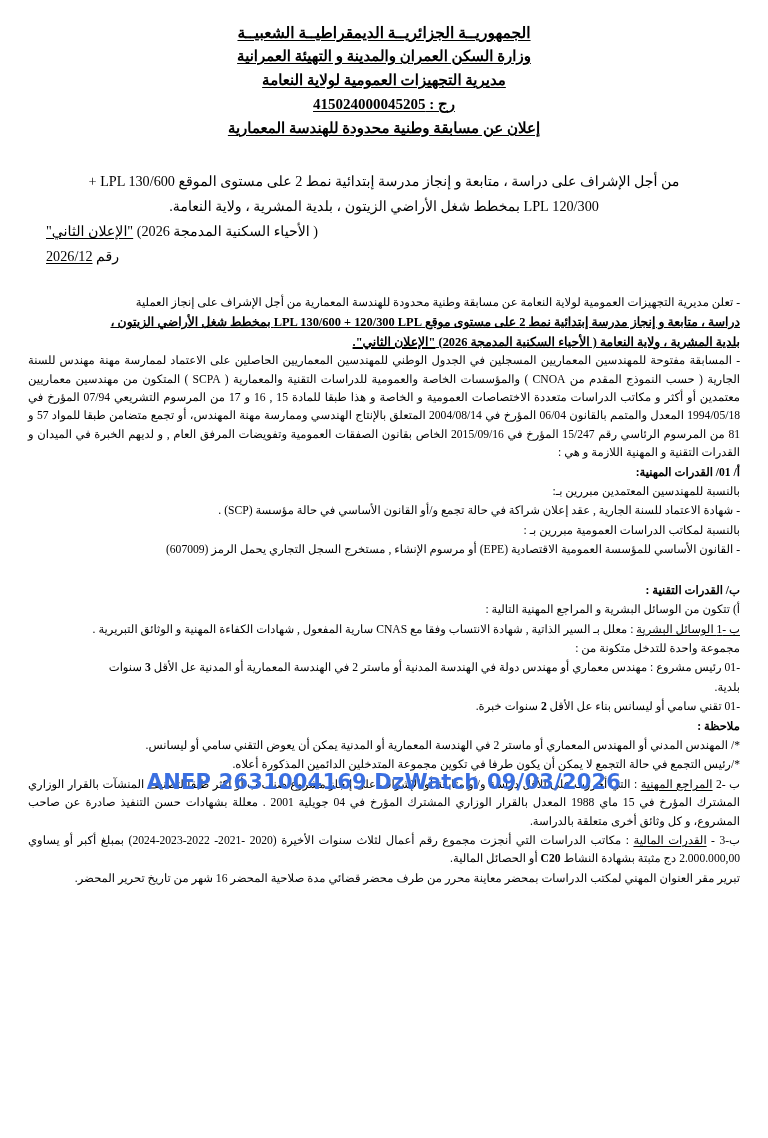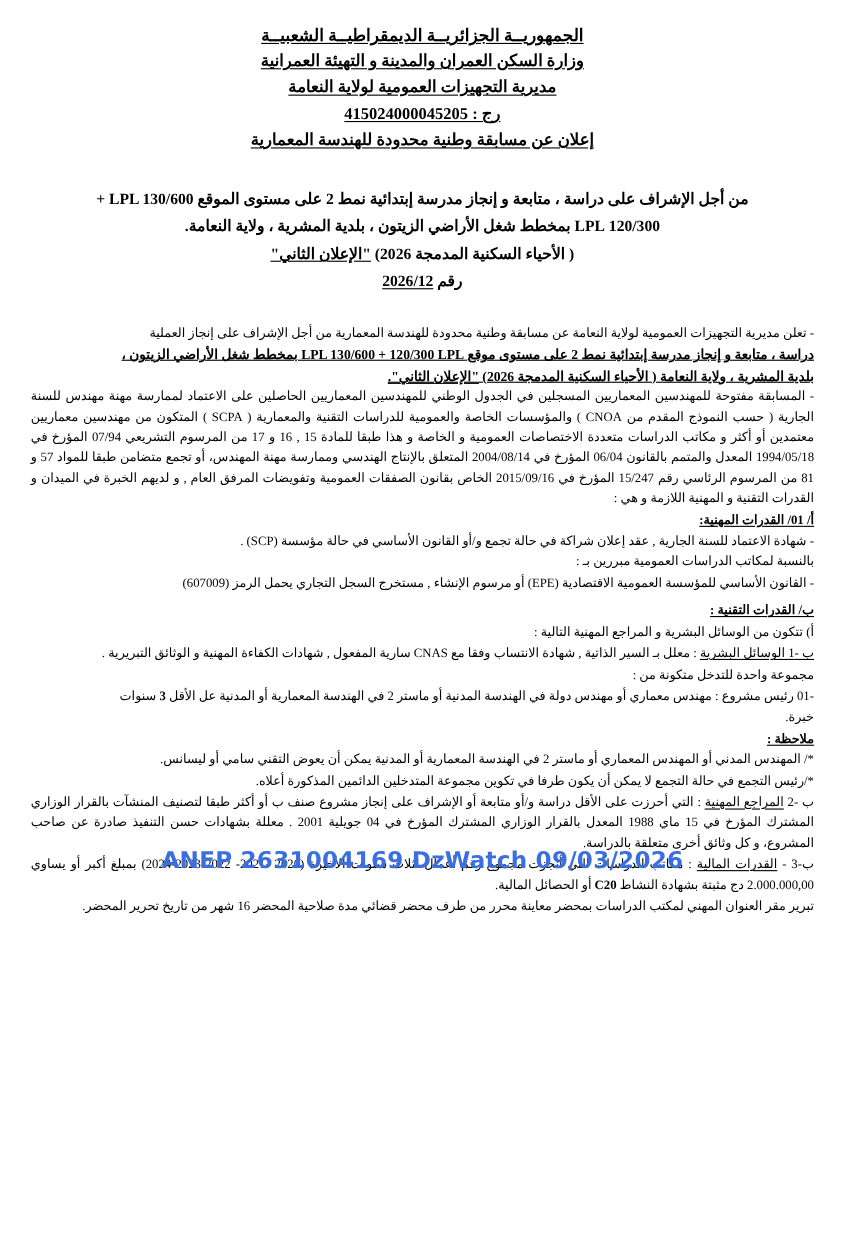--- a/index.html
+++ b/index.html
@@ -42,29 +42,29 @@
   }
   .header .hline.reg {
     font-size: 15px;
     letter-spacing: 0px;
   }
 
   
   .titleblock {
     margin: 30px 46px 0 46px;
     text-align: center;
-    font-weight: bold;
+    font-weight: normal;
     font-size: 14.2px;
     line-height: 24px;
   }
   .titleblock .tl {
     display: block;
     margin-bottom: 1px;
   }
-  .titleblock .tl.ctr { text-align: center; }
+  .titleblock .tl.ctr { text-align: left; }
   .titleblock .tl.just {
     text-align: justify;
     text-align-last: center;
   }
   .u { text-decoration: underline; text-underline-offset: 2px; }
 
   
   .body {
     margin: 26px 28px 0 28px;
     font-size: 11.6px;
@@ -79,21 +79,20 @@
     text-align-last: right;
   }
   .p-right { text-align: right; }
   .p-center { }
   .b { font-weight: bold; }
   .bu { font-weight: normal; text-decoration: underline; text-underline-offset: 2px; }
   .lead-big { font-size: 12.4px; font-weight: bold; text-decoration: underline; }
 
   .sec-head {
     font-weight: bold;
-    text-decoration: underline;
     text-underline-offset: 2px;
   }
 
   
   .footer {
     position: absolute;
     left: 0;
     right: 0;
     bottom: 14px;
     text-align: center;
@@ -130,35 +129,37 @@
     <p class="p-just">- تعلن مديرية التجهيزات العمومية لولاية النعامة عن مسابقة وطنية محدودة للهندسة المعمارية من أجل الإشراف على إنجاز العملية</p>
 
     <p class="p-just lead-big">دراسة ، متابعة و إنجاز مدرسة إبتدائية نمط 2 على مستوى موقع  LPL 130/600 + 120/300 LPL  بمخطط شغل الأراضي الزيتون ،</p>
 
     <p class="p-center lead-big"><span>بلدية المشرية ، ولاية النعامة ( الأحياء السكنية المدمجة 2026) </span><span class="u">"الإعلان الثاني".</span></p>
 
     <p class="p-just">- المسابقة مفتوحة للمهندسين المعماريين المسجلين في الجدول الوطني للمهندسين المعماريين الحاصلين على الاعتماد لممارسة مهنة مهندس للسنة الجارية ( حسب النموذج المقدم من CNOA ) والمؤسسات الخاصة والعمومية للدراسات التقنية والمعمارية ( SCPA )  المتكون من مهندسين معماريين معتمدين  أو أكثر و مكاتب الدراسات متعددة الاختصاصات العمومية و  الخاصة و  هذا طبقا للمادة 15 , 16  و  17 من المرسوم التشريعي 07/94 المؤرخ في 1994/05/18 المعدل والمتمم بالقانون 06/04 المؤرخ في 2004/08/14 المتعلق بالإنتاج الهندسي وممارسة مهنة المهندس، أو تجمع متضامن طبقا للمواد 57 و 81 من المرسوم الرئاسي رقم 15/247 المؤرخ في 2015/09/16 الخاص بقانون الصفقات العمومية وتفويضات المرفق العام , و لديهم الخبرة في الميدان و  القدرات التقنية و  المهنية اللازمة و  هي :</p>
 
     <p class="p-right"><span class="sec-head">أ/ 01/ القدرات المهنية:</span></p>
 
+    <p class="p-right">بالنسبة للمهندسين المعتمدين مبررين بـ:</p>
     <p class="p-center">- شهادة الاعتماد للسنة الجارية , عقد إعلان شراكة في حالة تجمع و/أو القانون الأساسي في حالة مؤسسة (SCP) .</p>
     <p class="p-center">بالنسبة لمكاتب الدراسات العمومية مبررين بـ :</p>
     <p class="p-center">- القانون الأساسي للمؤسسة العمومية الاقتصادية (EPE) أو مرسوم الإنشاء , مستخرج السجل  التجاري يحمل الرمز (607009)</p>
 
-    <p class="p-right" style="margin-top:6px;"><span class="sec-head">ب/ القدرات التقنية :</span></p>
+    <p class="p-right" style="margin-top:22px;"><span class="sec-head">ب/ القدرات التقنية :</span></p>
 
     <p class="p-right">أ) تتكون من الوسائل البشرية و  المراجع المهنية التالية :</p>
 
     <p class="p-right"><span class="bu">ب -1 الوسائل البشرية</span><span> : معلل بـ السير الذاتية , شهادة الانتساب وفقا مع CNAS سارية المفعول , شهادات الكفاءة المهنية و  الوثائق التبريرية .</span></p>
 
     <p class="p-center">مجموعة واحدة للتدخل متكونة من :</p>
 
     <p class="p-just"><span>-01 رئيس مشروع : مهندس معماري أو مهندس دولة في الهندسة المدنية أو ماستر  2 في الهندسة المعمارية أو المدنية عل الأقل </span><span class="b">3</span><span> سنوات</span></p>
-    <p class="p-center">خبرة.</p>
+    <p class="p-center">بلدية.</p>
 
+    <p class="p-center"><span>-01 تقني سامي أو ليسانس بناء عل الأقل </span><span class="b">2</span><span> سنوات خبرة.</span></p>
 
     <p class="p-right"><span class="sec-head">ملاحظة :</span></p>
 
     <p class="p-center">*/ المهندس المدني  أو المهندس المعماري أو ماستر  2 في الهندسة المعمارية أو المدنية يمكن أن يعوض التقني سامي أو ليسانس.</p>
     <p class="p-center">*/رئيس التجمع في حالة التجمع لا يمكن أن يكون طرفا في تكوين مجموعة المتدخلين الدائمين المذكورة أعلاه.</p>
 
     <p class="p-just"><span>ب -2 </span><span class="bu">المراجع المهنية</span><span>  :  التي أحرزت على الأقل  دراسة و/أو  متابعة أو الإشراف على إنجاز مشروع صنف ب أو أكثر طبقا لتصنيف المنشآت بالقرار  الوزاري المشترك المؤرخ في 15 ماي 1988 المعدل بالقرار الوزاري المشترك المؤرخ في 04 جويلية 2001 . معللة بشهادات حسن التنفيذ صادرة عن صاحب المشروع، و كل وثائق أخرى متعلقة بالدراسة.</span></p>
 
     <p class="p-just"><span>ب-3 - </span><span class="bu">القدرات المالية</span><span> : مكاتب الدراسات التي أنجزت مجموع رقم أعمال لثلاث سنوات الأخيرة (2020 -2021- 2022-2023-2024) بمبلغ أكبر أو يساوي 2.000.000,00 دج مثبتة بشهادة النشاط </span><span class="b">C20</span><span> أو الحصائل المالية.</span></p>
 

